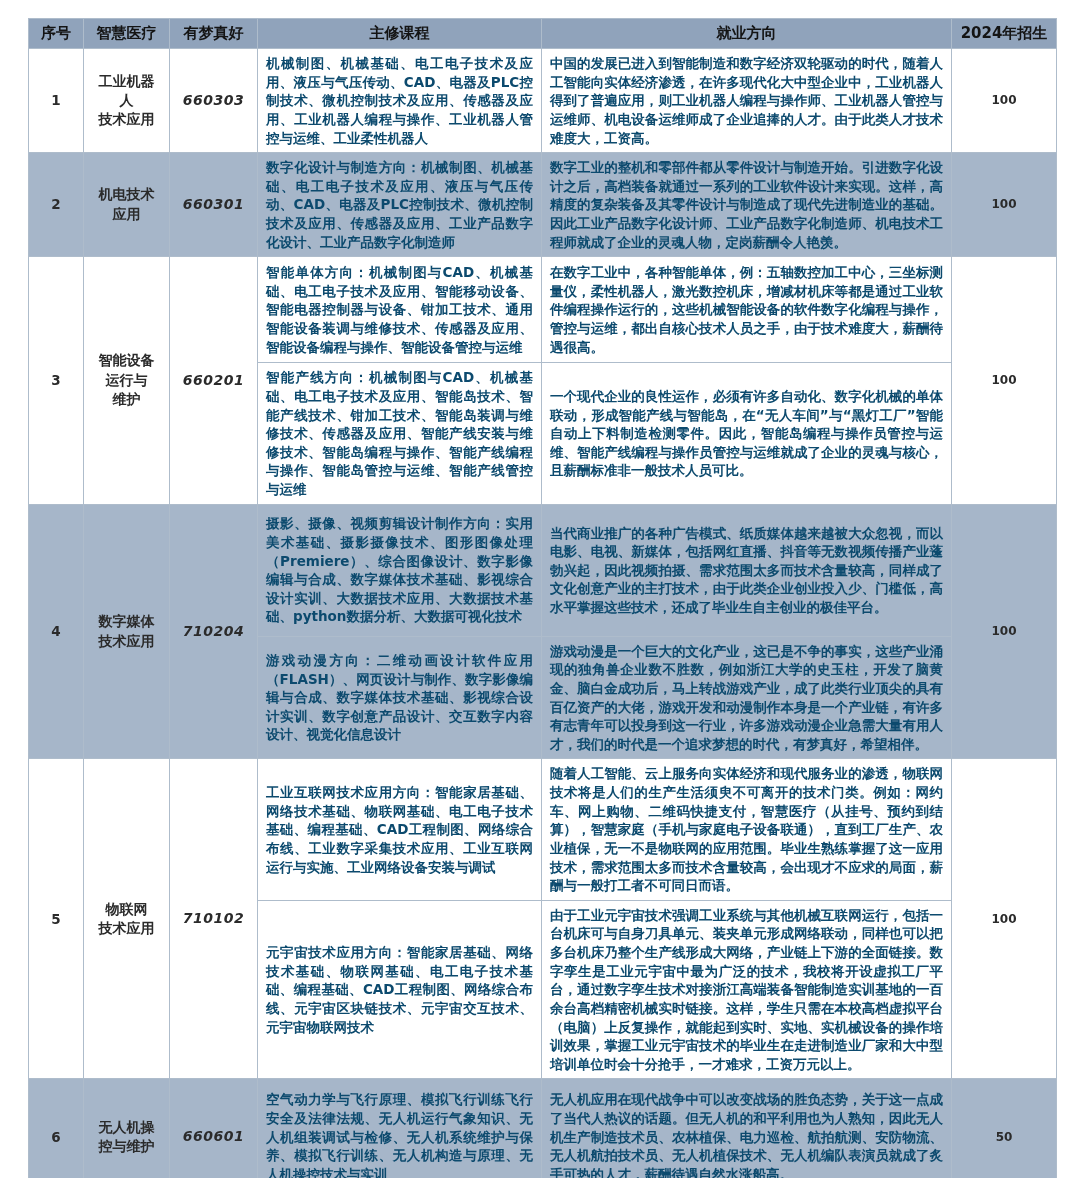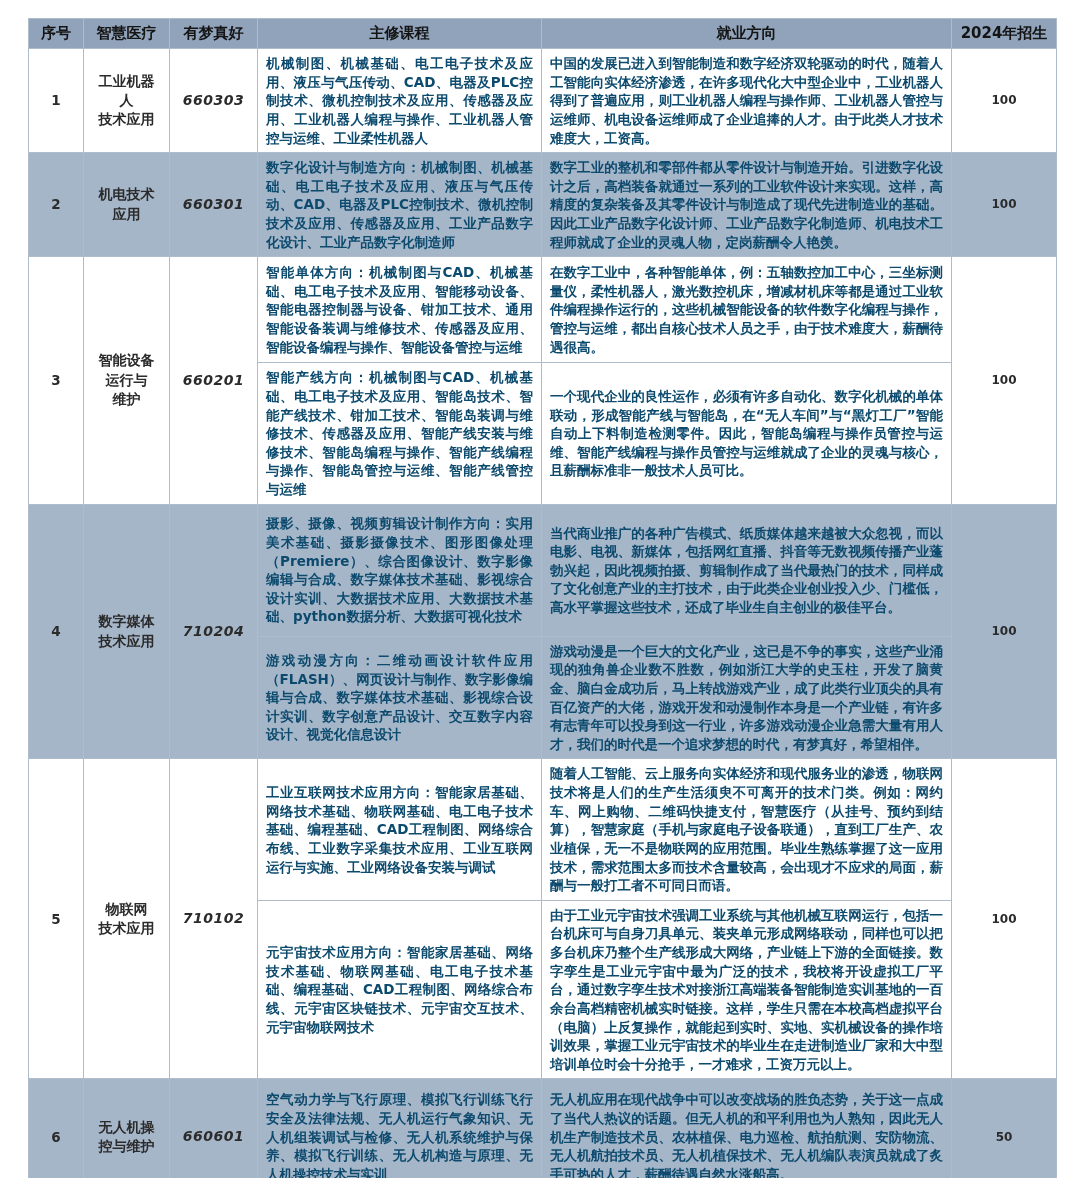--- a/index.html
+++ b/index.html
@@ -77,21 +77,21 @@
         <td class="courses">智能产线方向：机械制图与CAD、机械基础、电工电子技术及应用、智能岛技术、智能产线技术、钳加工技术、智能岛装调与维修技术、传感器及应用、智能产线安装与维修技术、智能岛编程与操作、智能产线编程与操作、智能岛管控与运维、智能产线管控与运维</td>
         <td class="jobs">一个现代企业的良性运作，必须有许多自动化、数字化机械的单体联动，形成智能产线与智能岛，在“无人车间”与“黑灯工厂”智能自动上下料制造检测零件。因此，智能岛编程与操作员管控与运维、智能产线编程与操作员管控与运维就成了企业的灵魂与核心，且薪酬标准非一般技术人员可比。</td>
       </tr>
 
       <tr class="shade" style="height:132px">
         <td class="center" rowspan="2">4</td>
         <td class="center name" rowspan="2">数字媒体
 技术应用</td>
         <td class="center code" rowspan="2">710204</td>
         <td class="courses">摄影、摄像、视频剪辑设计制作方向：实用美术基础、摄影摄像技术、图形图像处理（Premiere）、综合图像设计、数字影像编辑与合成、数字媒体技术基础、影视综合设计实训、大数据技术应用、大数据技术基础、python数据分析、大数据可视化技术</td>
-        <td class="jobs">当代商业推广的各种广告模式、纸质媒体越来越被大众忽视，而以电影、电视、新媒体，包括网红直播、抖音等无数视频传播产业蓬勃兴起，因此视频拍摄、剪辑制作成了当代最热门的技术，同样成了文化创意产业的主打技术，由于此类企业创业投入少、门槛低，高水平掌握这些技术，还成了毕业生自主创业的极佳平台。</td>
+        <td class="jobs">当代商业推广的各种广告模式、纸质媒体越来越被大众忽视，而以电影、电视、新媒体，包括网红直播、抖音等无数视频传播产业蓬勃兴起，因此视频拍摄、需求范围太多而技术含量较高，同样成了文化创意产业的主打技术，由于此类企业创业投入少、门槛低，高水平掌握这些技术，还成了毕业生自主创业的极佳平台。</td>
         <td class="center enroll" rowspan="2">100</td>
       </tr>
       <tr class="shade" style="height:118px">
         <td class="courses">游戏动漫方向：二维动画设计软件应用（FLASH）、网页设计与制作、数字影像编辑与合成、数字媒体技术基础、影视综合设计实训、数字创意产品设计、交互数字内容设计、视觉化信息设计</td>
         <td class="jobs">游戏动漫是一个巨大的文化产业，这已是不争的事实，这些产业涌现的独角兽企业数不胜数，例如浙江大学的史玉柱，开发了脑黄金、脑白金成功后，马上转战游戏产业，成了此类行业顶尖的具有百亿资产的大佬，游戏开发和动漫制作本身是一个产业链，有许多有志青年可以投身到这一行业，许多游戏动漫企业急需大量有用人才，我们的时代是一个追求梦想的时代，有梦真好，希望相伴。</td>
       </tr>
 
       <tr class="plain" style="height:122px">
         <td class="center" rowspan="2">5</td>
         <td class="center name" rowspan="2">物联网

